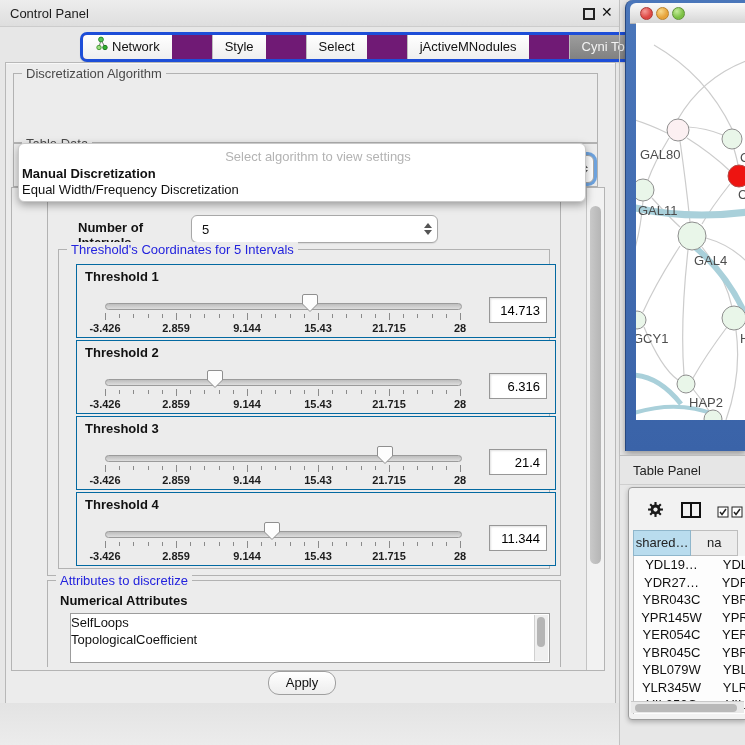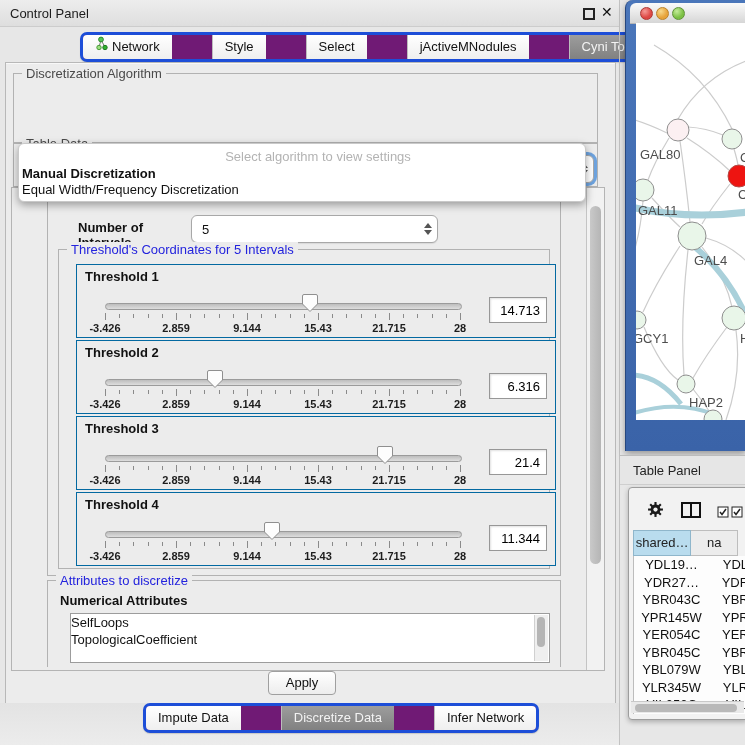--- a/index.html
+++ b/index.html
@@ -62,21 +62,21 @@
   .scale span{position:absolute;transform:translateX(-50%);font-size:11px;font-weight:bold;color:#1d1d1d;white-space:nowrap;}
   .thr-value{position:absolute;left:412px;top:32px;width:44px;height:24px;background:#fff;border:1px solid #979797;font-size:13px;text-align:right;padding:0 6px;font-family:"Liberation Sans","DejaVu Sans",sans-serif;box-shadow:inset 1px 1px 2px rgba(0,0,0,.12);}
 
   
   #attr-label{left:12px;top:12px;font-size:13px;font-weight:bold;color:#111;}
   #attr-list{left:22px;top:32px;width:478px;height:48px;background:#fff;border:1px solid #9c9c9c;overflow:hidden;font-size:13px;color:#111;}
   #attr-list .li{line-height:17px;white-space:nowrap;}
   #attr-scroll{position:absolute;right:1px;top:1px;width:13px;height:46px;background:#efefef;border-left:1px solid #d0d0d0;}
   #attr-scroll i{position:absolute;left:2px;top:2px;width:8px;height:30px;background:#b5b5b5;border-radius:4px;}
 
-  #apply-btn{left:268px;top:671px;width:66px;height:22px;background:linear-gradient(#ffffff,#ededed);border:1px solid #9f9f9f;border-radius:4px;font-size:13px;color:#111;text-align:center;line-height:21px;}
+  #apply-btn{left:268px;top:671px;width:66px;height:22px;background:linear-gradient(#ffffff,#ededed);border:1px solid #9f9f9f;border-radius:11px;font-size:13px;color:#111;text-align:center;line-height:21px;}
 
   #bottom-band{left:0;top:703px;width:620px;height:42px;background:linear-gradient(#e3e3e3,#ececec);}
   #right-divider{left:619px;top:0;width:1px;height:745px;background:#c2c2c2;}
 
   
   #net-win{left:625px;top:0;width:120px;height:451px;background:linear-gradient(#4a76ba,#3a63a8);border-left:1px solid #27477e;border-radius:8px 0 0 0;box-shadow:0 3px 7px rgba(0,0,0,.35);}
   #net-titlebar{left:4px;top:3px;width:116px;height:20px;background:linear-gradient(#fafafa,#d6d6d6);border-radius:6px 0 0 0;border-bottom:1px solid #b5b5b5;}
   .tl{position:absolute;top:4px;width:11px;height:11px;border-radius:50%;}
   #tl-red{left:10px;background:radial-gradient(circle at 35% 30%,#f59a96,#dd4744 60%);border:1px solid #ad3734;}
   #tl-yellow{left:26px;background:radial-gradient(circle at 35% 30%,#f7d98c,#e7a33a 60%);border:1px solid #bb8129;}
@@ -388,31 +388,20 @@
       <div id="v-scroll-track">
         <div id="v-scroll-thumb"></div>
       </div>
     </div>
 
   </div>
 
   <div class="abs" id="bottom-band"></div>
   <div class="abs" id="apply-btn">Apply</div>
 
-  <div class="abs seg-bar" id="bottom-tabs">
-    <div class="seg">
-        <span>Impute Data</span>
-      </div>
-    <div class="seg sel">
-        <span>Discretize Data</span>
-      </div>
-    <div class="seg">
-        <span>Infer Network</span>
-      </div>
-  </div>
 
   <div class="abs" id="right-divider"></div>
 
   <div class="abs" id="net-win">
     <div class="abs" id="net-titlebar">
       <span class="tl" id="tl-red"></span>
       <span class="tl" id="tl-yellow"></span>
       <span class="tl" id="tl-green"></span>
     </div>
     <div class="abs" id="net-canvas">

